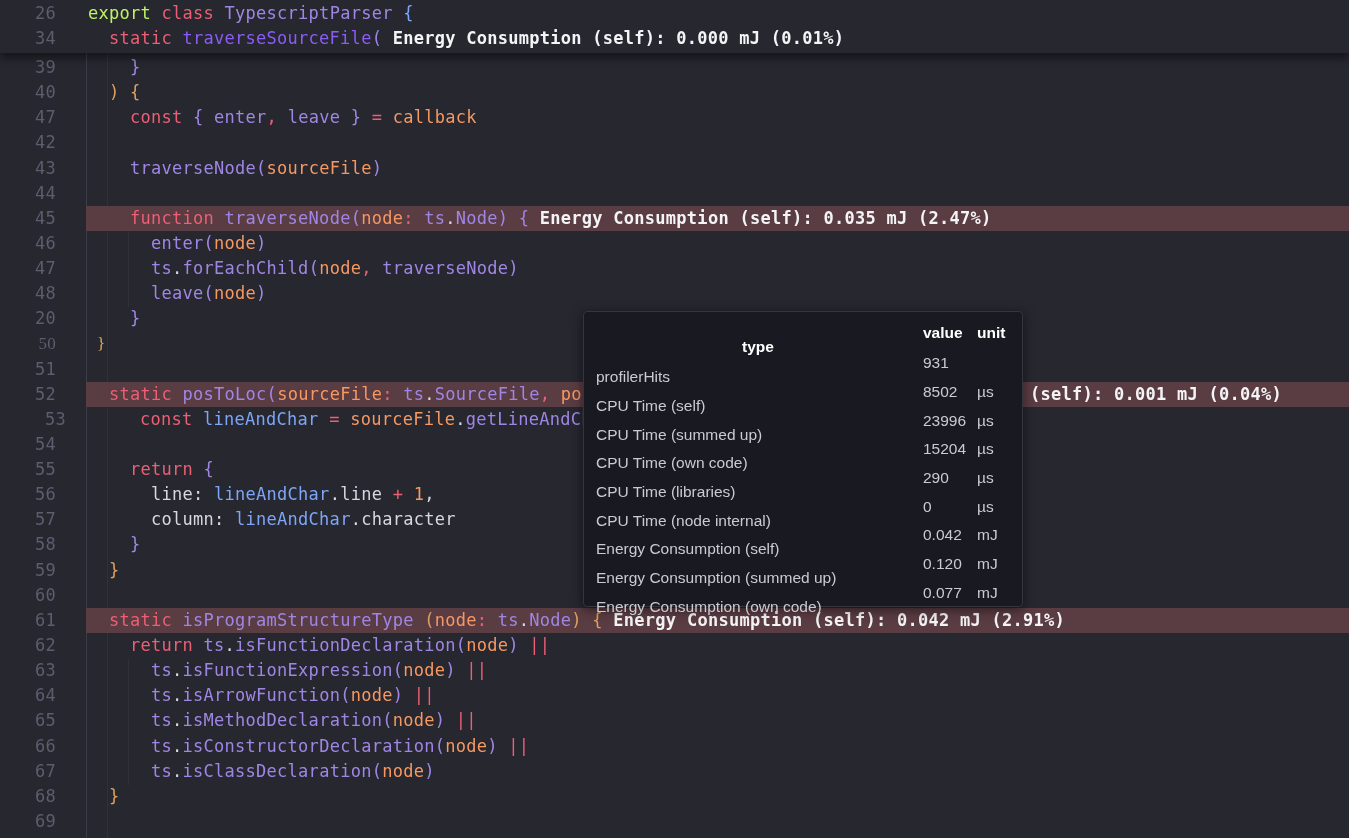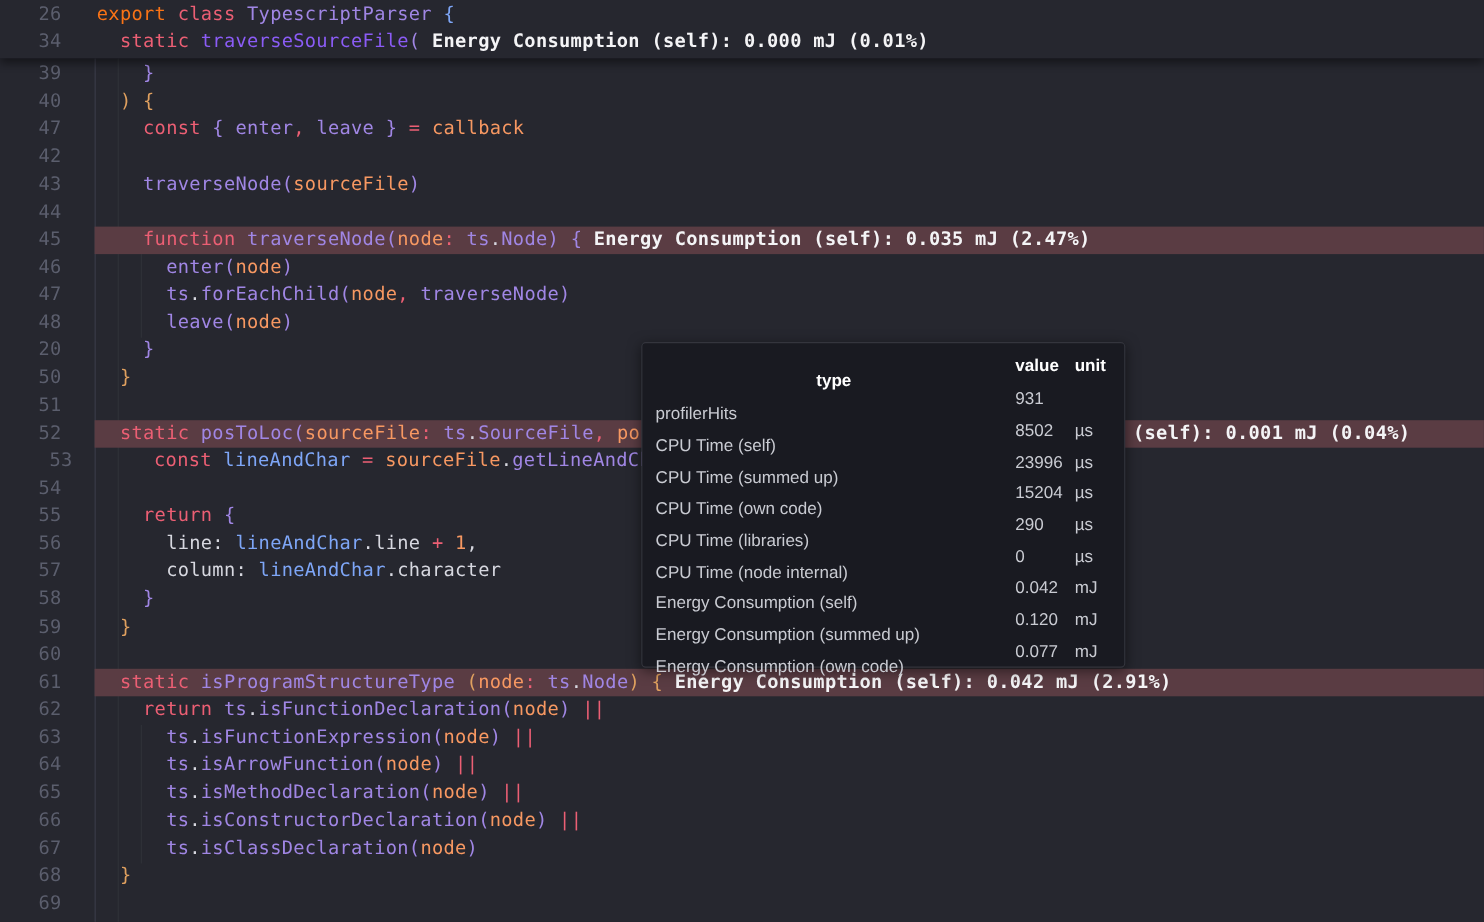--- a/index.html
+++ b/index.html
@@ -94,21 +94,21 @@
         <div class="ln-code"><span style="color: rgb(215, 216, 224);">      </span><span style="color: rgb(160, 134, 228);">ts</span><span style="color: rgb(215, 216, 224);">.</span><span style="color: rgb(160, 134, 228);">forEachChild</span><span style="color: rgb(160, 134, 228);">(</span><span style="color: rgb(247, 152, 98);">node</span><span style="color: rgb(236, 95, 116);">, </span><span style="color: rgb(160, 134, 228);">traverseNode</span><span style="color: rgb(160, 134, 228);">)</span></div>
       </div>
       <div class="row" style="top: 281.17px;">
         <div class="ln-num">48</div>
         <div class="ln-code"><span style="color: rgb(215, 216, 224);">      </span><span style="color: rgb(160, 134, 228);">leave</span><span style="color: rgb(160, 134, 228);">(</span><span style="color: rgb(247, 152, 98);">node</span><span style="color: rgb(160, 134, 228);">)</span></div>
       </div>
       <div class="row" style="top: 306.3px;">
         <div class="ln-num">20</div>
         <div class="ln-code"><span style="color: rgb(160, 134, 228);">    }</span></div>
       </div>
-      <div class="row" style="top: 331.43px;">
+      <div class="row" style="top: 331.43px; font-family: Liberation Serif, serif;">
         <div class="ln-num">50</div>
         <div class="ln-code"><span style="color: rgb(223, 160, 95);">  }</span></div>
       </div>
       <div class="row" style="top: 356.56px;">
         <div class="ln-num">51</div>
         <div class="ln-code"></div>
       </div>
       <div class="row hl" style="top: 381.69px;">
         <div class="ln-num">52</div>
         <div class="ln-code"><span style="color: rgb(215, 216, 224);">  </span><span style="color: rgb(236, 95, 116);">static </span><span style="color: rgb(160, 134, 228);">posToLoc</span><span style="color: rgb(160, 134, 228);">(</span><span style="color: rgb(247, 152, 98);">sourceFile</span><span style="color: rgb(236, 95, 116);">: </span><span style="color: rgb(160, 134, 228);">ts</span><span style="color: rgb(215, 216, 224);">.</span><span style="color: rgb(160, 134, 228);">SourceFile</span><span style="color: rgb(236, 95, 116);">, </span><span style="color: rgb(247, 152, 98);">pos</span><span style="color: rgb(236, 95, 116);">:</span><span class="frag" style="left: 944px;">(self): 0.001 mJ (0.04%)</span></div>
@@ -180,21 +180,21 @@
       <div class="row" style="top: 808.9px;">
         <div class="ln-num">69</div>
         <div class="ln-code"></div>
       </div>
     </div>
 
   <div class="sticky">
     <div id="sticky-lines">
         <div class="row" style="top: 1px;">
           <div class="ln-num">26</div>
-          <div class="ln-code"><span style="color: #f97316;">export </span><span style="color: rgb(236, 95, 116);">class </span><span style="color: rgb(160, 134, 228);">TypescriptParser </span><span style="color: rgb(126, 166, 247);">{</span></div>
+          <div class="ln-code"><span style="color: #bef264;">export </span><span style="color: rgb(236, 95, 116);">class </span><span style="color: rgb(160, 134, 228);">TypescriptParser </span><span style="color: rgb(126, 166, 247);">{</span></div>
         </div>
         <div class="row" style="top: 26px;">
           <div class="ln-num">34</div>
           <div class="ln-code"><span style="color: rgb(236, 95, 116);">  static </span><span style="color: #8b5cf6;">traverseSourceFile</span><span style="color: rgb(160, 134, 228);">(</span><span class="ann"> Energy Consumption (self): 0.000 mJ (0.01%)</span></div>
         </div>
       </div>
   </div>
 
   <div class="tooltip">
     <div class="tt-row tt-head">

